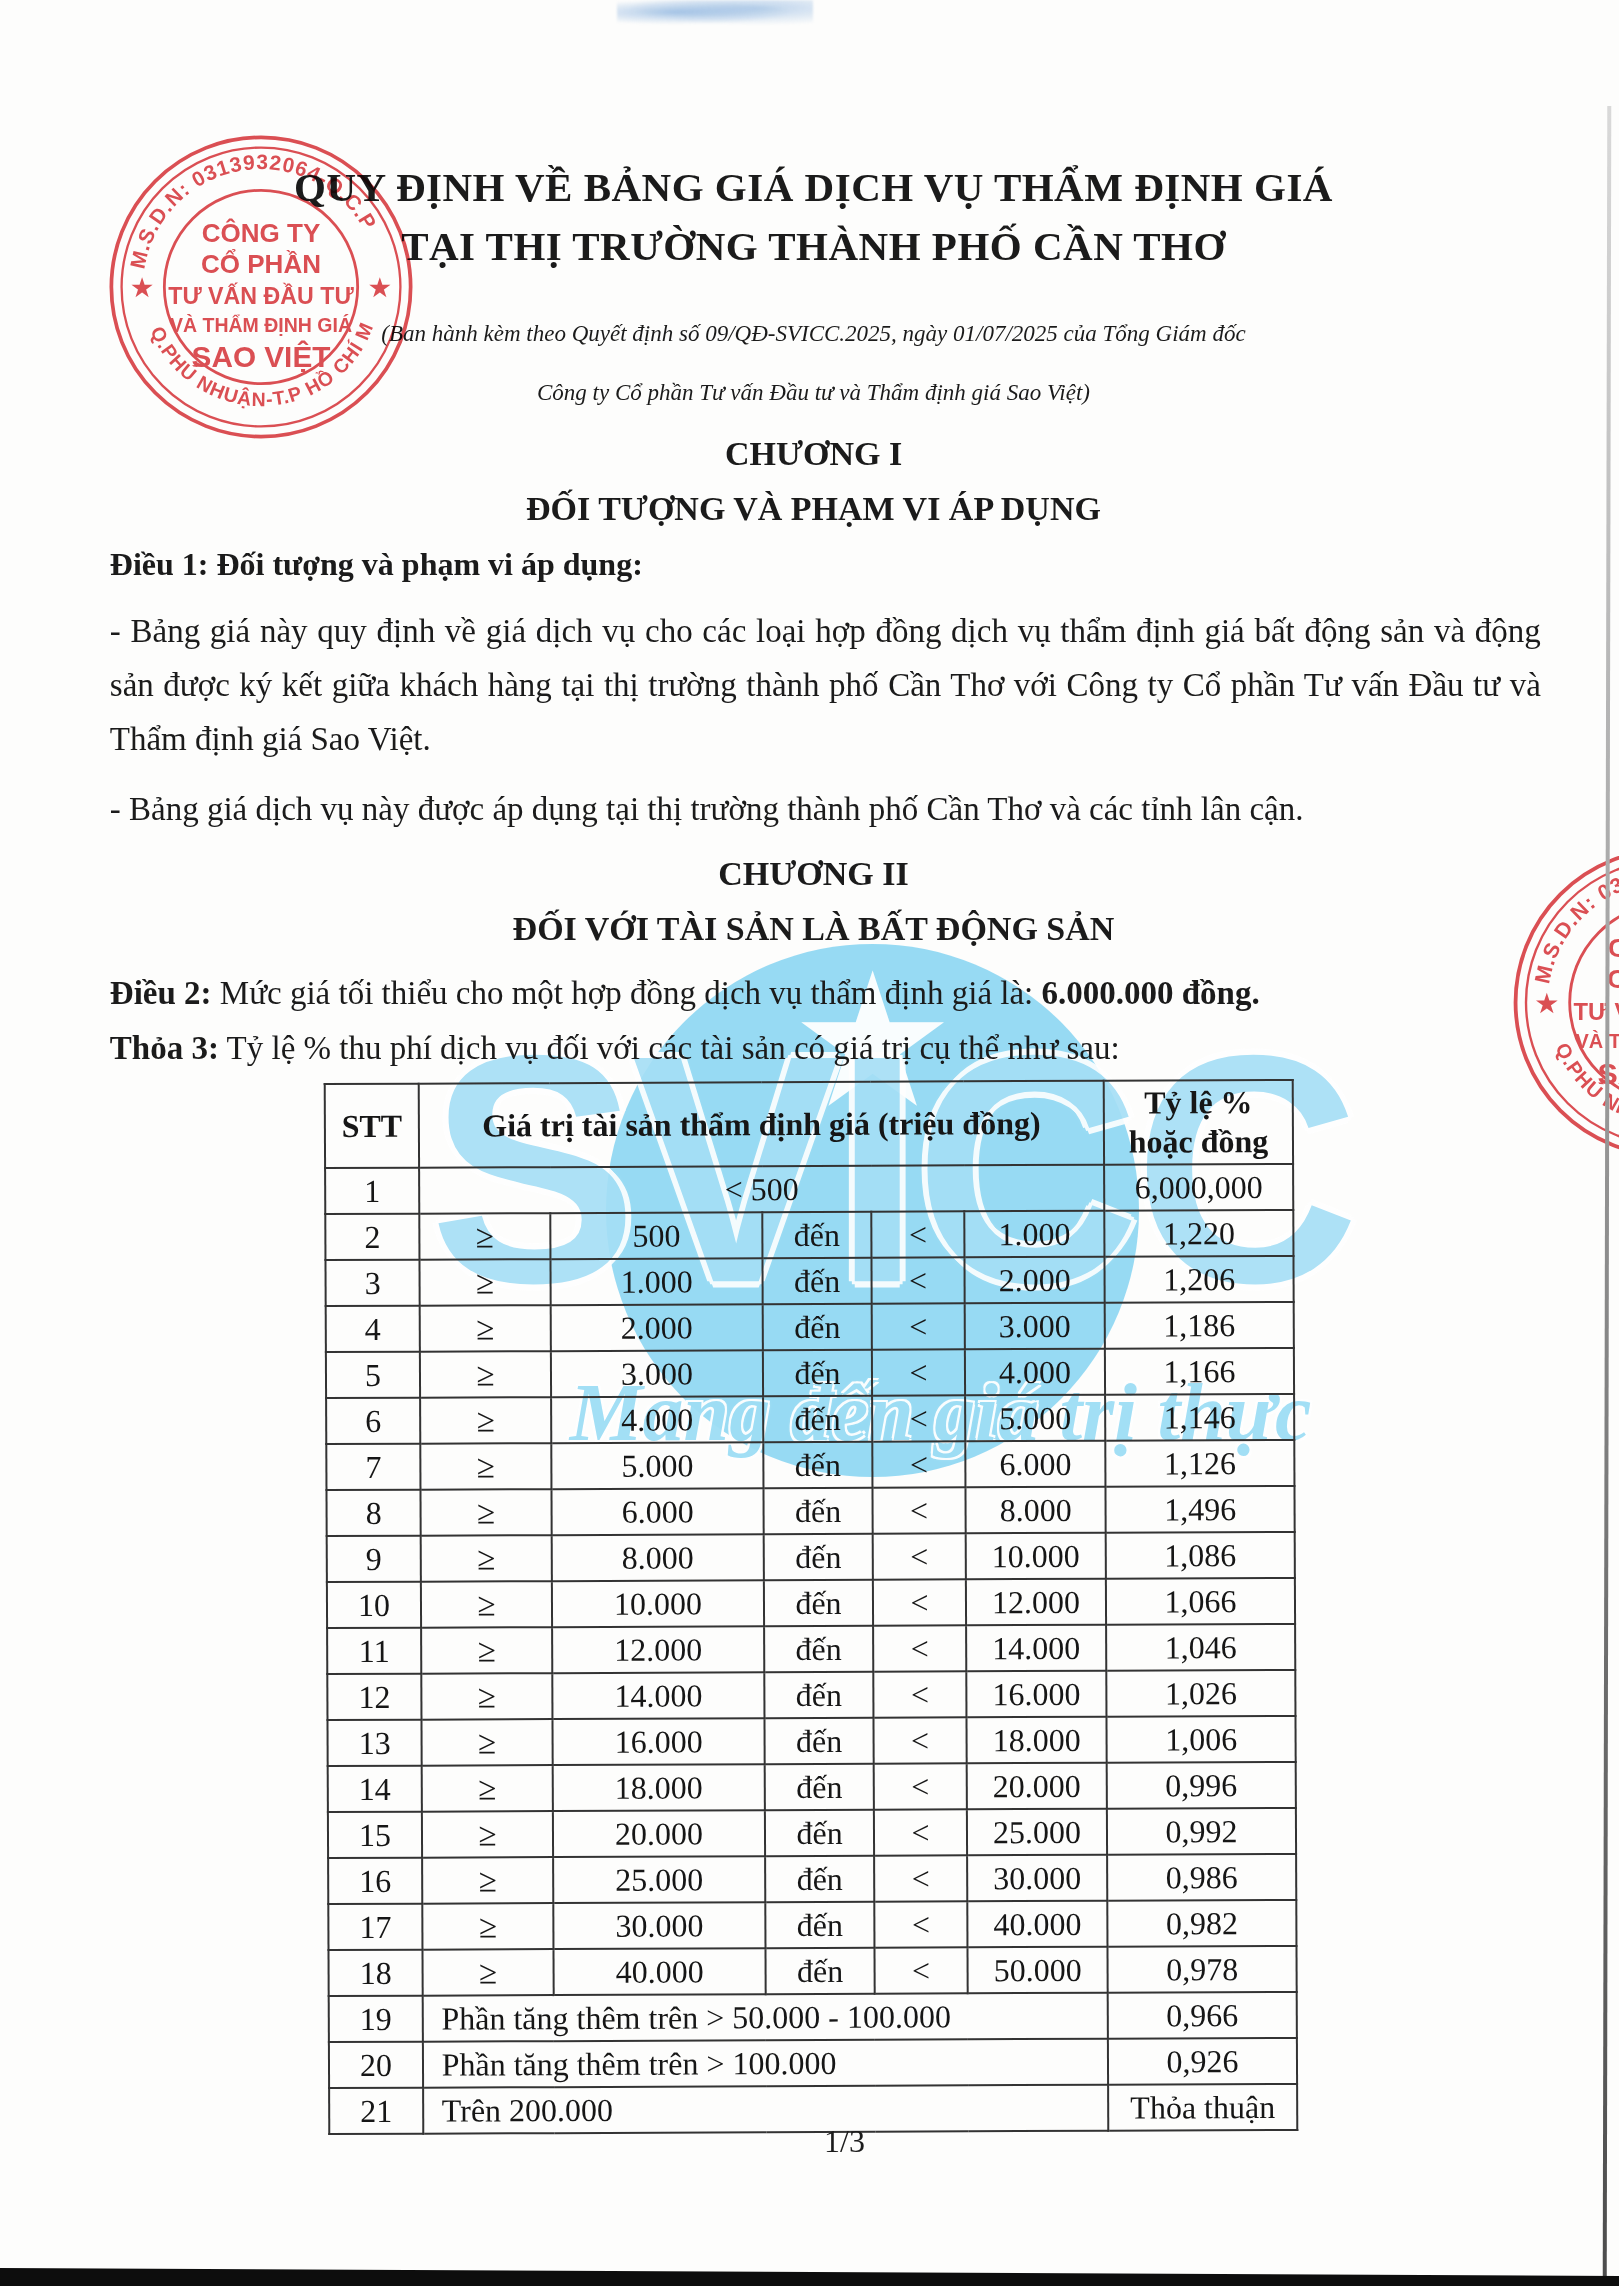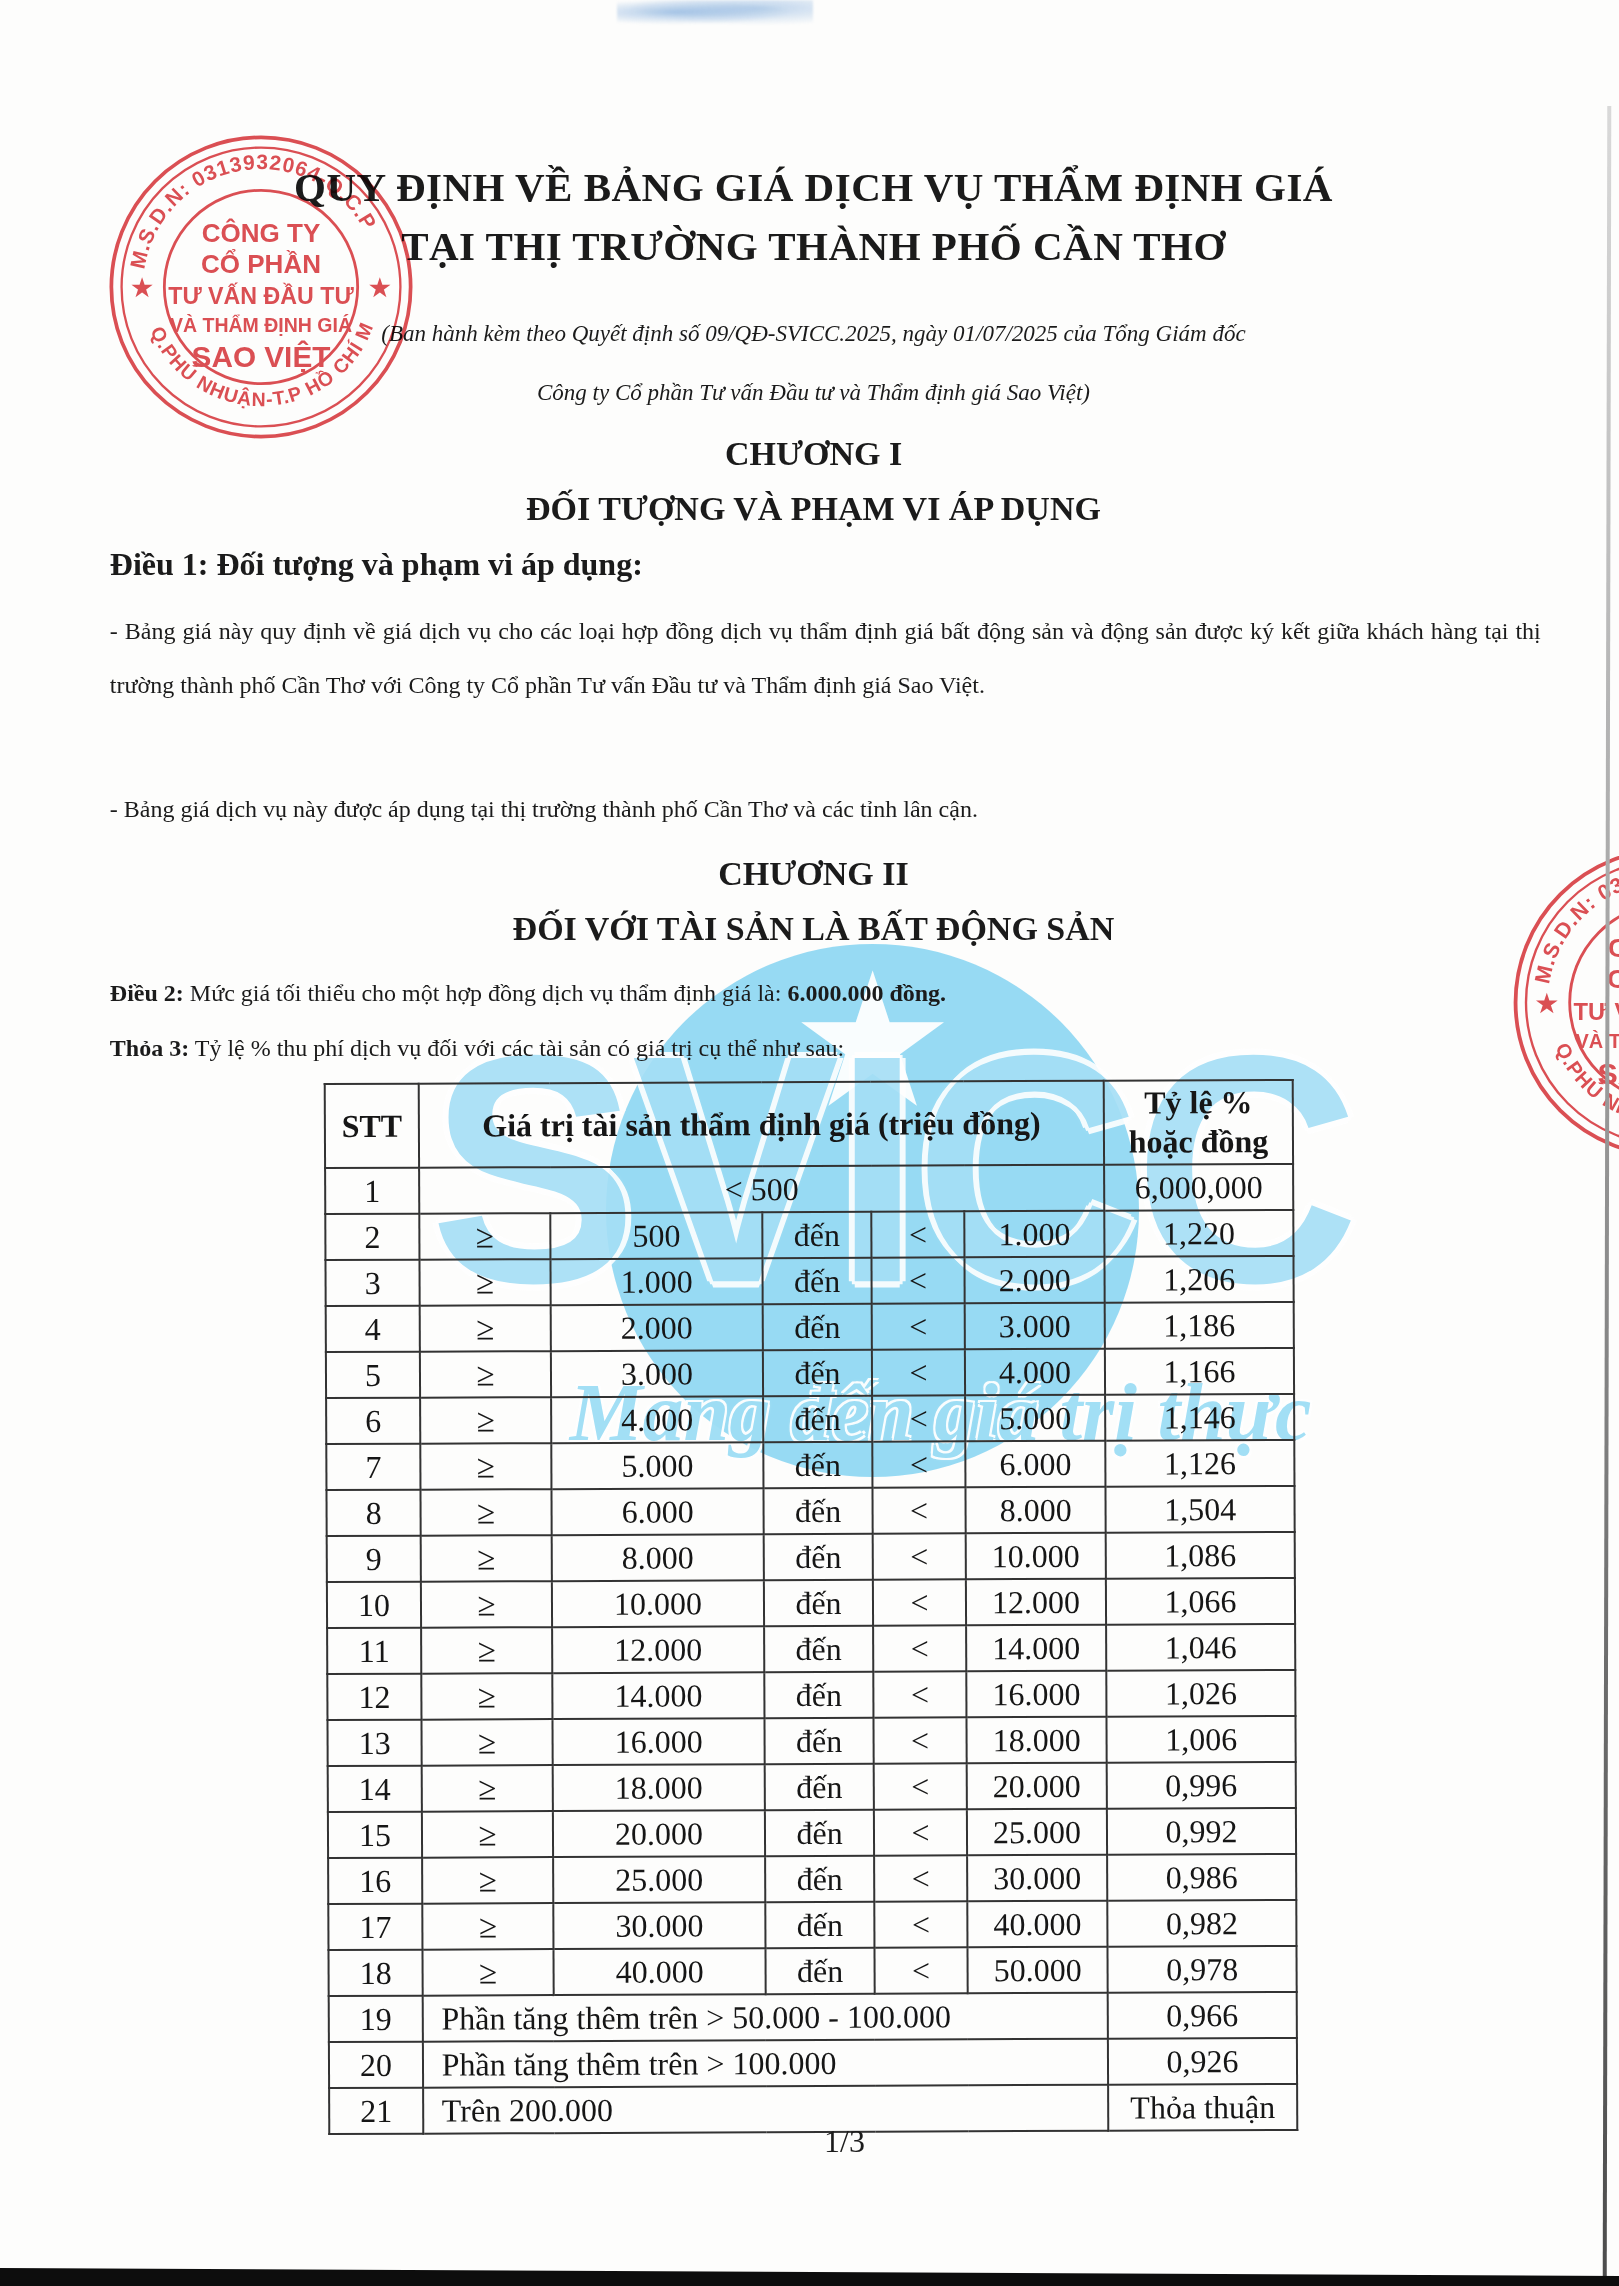--- a/index.html
+++ b/index.html
@@ -49,21 +49,21 @@
     left:-5.9px;top:2268px;width:1637px;height:25.5px;background:#0d0d0d;
     transform:rotate(.28deg);transform-origin:left center;
   }
   
   .tx{position:absolute;left:98px;width:1431px;z-index:2;}
   .center{text-align:center;}
   .title{font-weight:bold;font-size:41px;line-height:57px;letter-spacing:0.5px;}
   .subtitle{font-weight:normal;font-style:italic;font-size:23px;line-height:55px;}
   .chapter{font-weight:bold;font-size:34px;}
   .article-h{font-weight:bold;font-size:32px;padding-left:11.8px;}
-  .body-p{font-size:24px;line-height:54px;text-align:justify;padding-left:11.8px;padding-right:7.8px;}
+  .body-p{font-size:33px;line-height:54px;text-align:justify;padding-left:11.8px;padding-right:7.8px;}
   .inline-b{font-weight:bold;margin-top:14px;}
   .footer-num{position:absolute;left:326px;top:2123px;width:968px;text-align:center;
     font-size:32px;z-index:2;padding-left:69px;box-sizing:border-box;}
   
   .fee-table{
     position:absolute;left:326px;top:1081px;width:968px;z-index:2;
     border-collapse:collapse;table-layout:fixed;
     transform:rotate(-.25deg);
     font-size:32px;color:#161616;
   }
@@ -183,21 +183,21 @@
           <td class="td-high">6.000</td>
           <td class="td-rate">1,126</td>
         </tr>
         <tr>
           <td class="td-stt">8</td>
           <td class="td-gte">≥</td>
           <td class="td-low">6.000</td>
           <td class="td-den">đến</td>
           <td class="td-lt">&lt;</td>
           <td class="td-high">8.000</td>
-          <td class="td-rate">1,504</td>
+          <td class="td-rate">1,496</td>
         </tr>
         <tr>
           <td class="td-stt">9</td>
           <td class="td-gte">≥</td>
           <td class="td-low">8.000</td>
           <td class="td-den">đến</td>
           <td class="td-lt">&lt;</td>
           <td class="td-high">10.000</td>
           <td class="td-rate">1,086</td>
         </tr>

